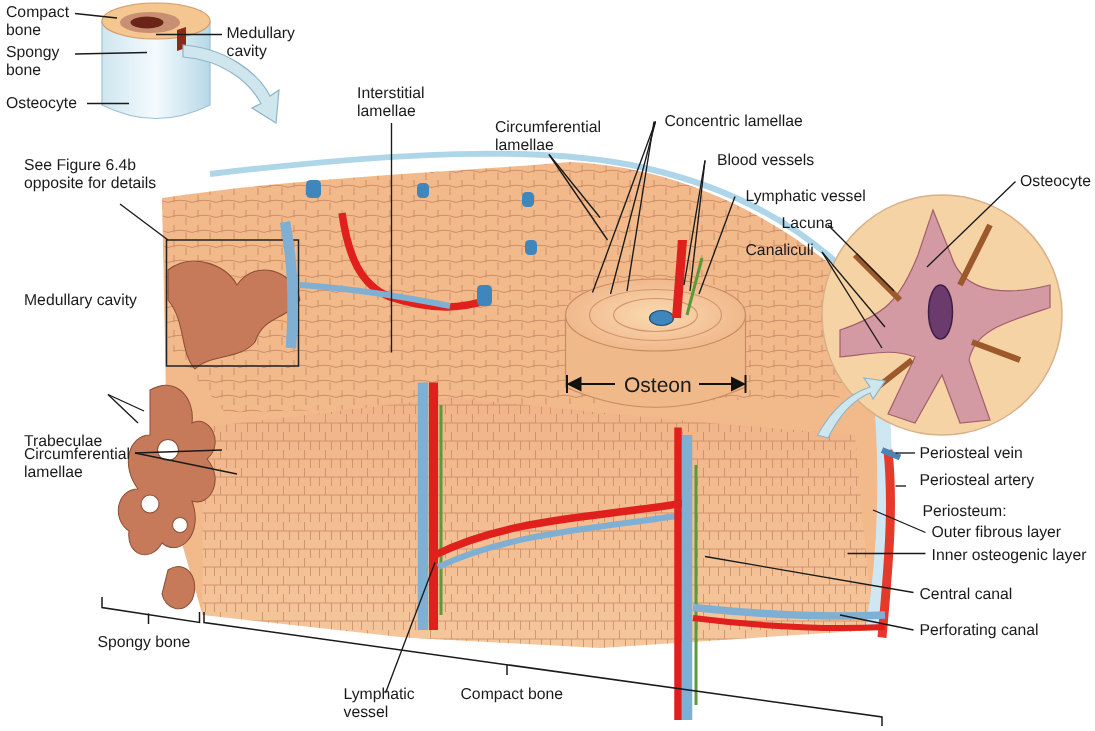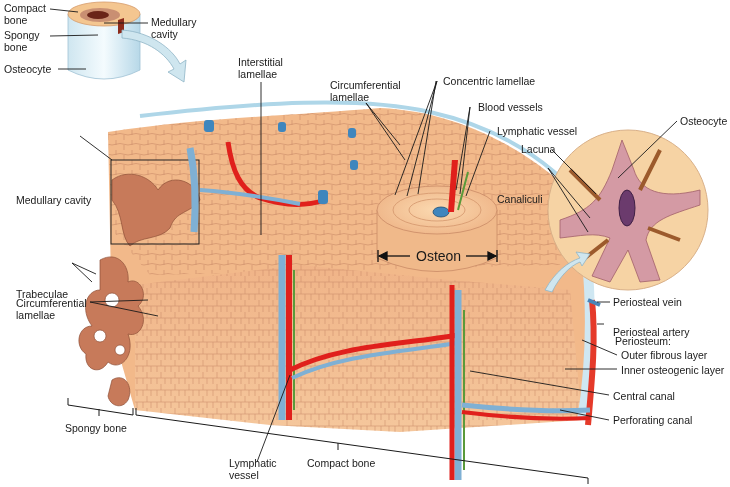--- a/index.html
+++ b/index.html
@@ -159,40 +159,42 @@
 
 
 <div class="lbl" style="left:4px;top:2px;">Compact
 bone</div>
 <div class="lbl" style="left:4px;top:29px;">Spongy
 bone</div>
 <div class="lbl" style="left:4px;top:63px;">Osteocyte</div>
 <div class="lbl" style="left:151px;top:16px;">Medullary
 cavity</div>
 
+<div class="lbl" style="left:16px;top:104px;">See Figure 6.4b
+opposite for details</div>
 <div class="lbl" style="left:16px;top:194px;">Medullary cavity</div>
 <div class="lbl" style="left:16px;top:246px;margin-top:42px;">Trabeculae</div>
 <div class="lbl" style="left:16px;top:297px;">Circumferential
 lamellae</div>
 
 <div class="lbl" style="left:238px;top:56px;">Interstitial
 lamellae</div>
 <div class="lbl" style="left:330px;top:79px;">Circumferential
 lamellae</div>
 <div class="lbl" style="left:443px;top:75px;">Concentric lamellae</div>
 <div class="lbl" style="left:478px;top:101px;">Blood vessels</div>
 <div class="lbl" style="left:497px;top:125px;">Lymphatic vessel</div>
 <div class="lbl" style="left:521px;top:143px;">Lacuna</div>
-<div class="lbl" style="left:497px;top:161px;margin-top:32px;">Canaliculi</div>
+<div class="lbl" style="left:497px;top:161px;">Canaliculi</div>
 <div class="lbl" style="left:680px;top:115px;">Osteocyte</div>
 
 <div class="lbl" style="left:416px;top:250px;font-size:14px;">Osteon</div>
 
 <div class="lbl" style="left:613px;top:296px;">Periosteal vein</div>
-<div class="lbl" style="left:613px;top:326px;">Periosteal artery</div>
+<div class="lbl" style="left:613px;top:314px;">Periosteal artery</div>
 <div class="lbl" style="left:615px;top:335px;">Periosteum:</div>
 <div class="lbl" style="left:621px;top:349px;">Outer fibrous layer</div>
 <div class="lbl" style="left:621px;top:364px;">Inner osteogenic layer</div>
 <div class="lbl" style="left:613px;top:390px;">Central canal</div>
 <div class="lbl" style="left:613px;top:414px;">Perforating canal</div>
 
 <div class="lbl" style="left:65px;top:422px;">Spongy bone</div>
 <div class="lbl" style="left:229px;top:457px;">Lymphatic
 vessel</div>
 <div class="lbl" style="left:307px;top:457px;">Compact bone</div>

